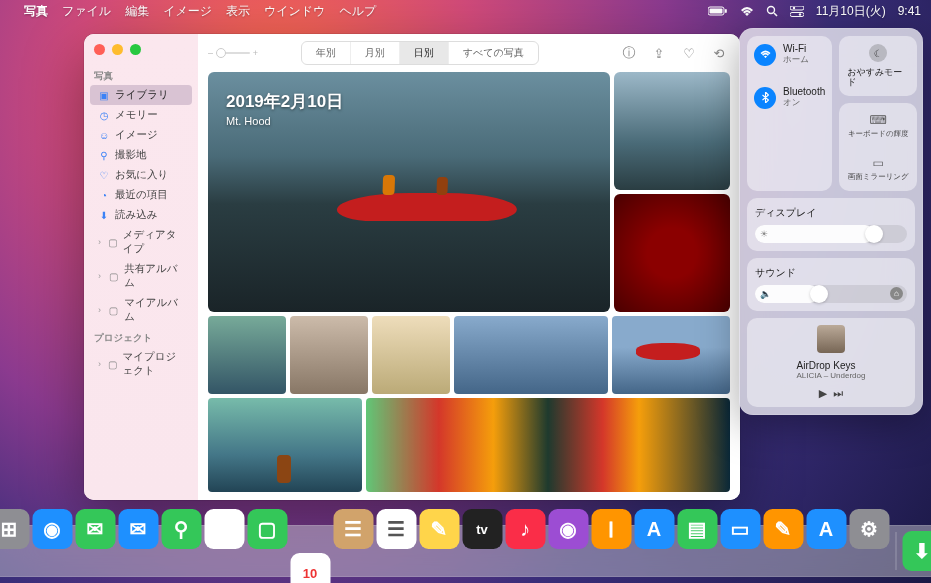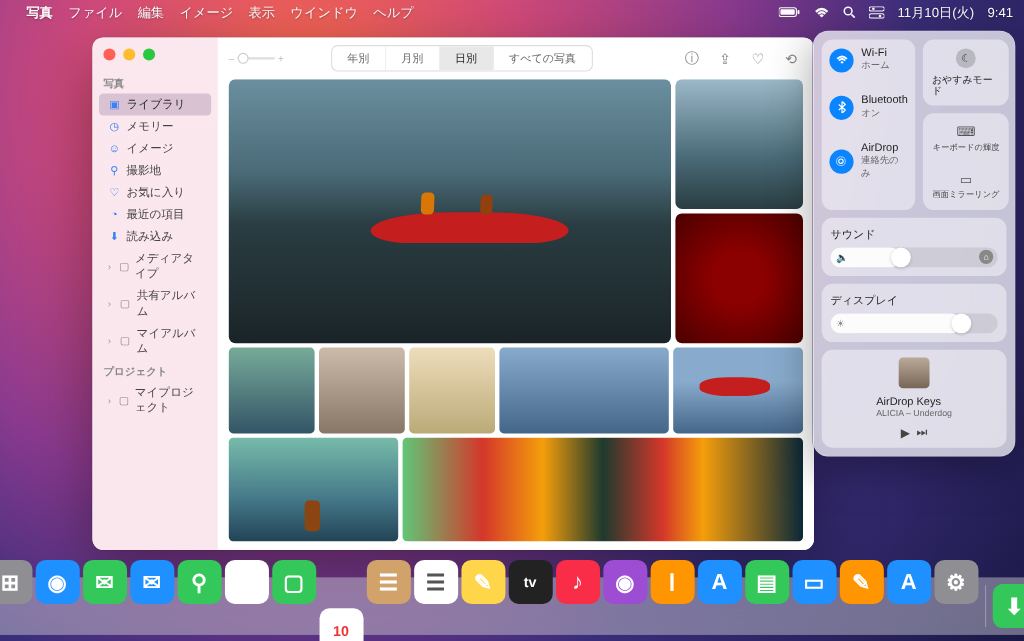--- a/index.html
+++ b/index.html
@@ -227,20 +227,24 @@
         <span class="tbtn">ⓘ</span>
         <span class="tbtn">⇪</span>
         <span class="tbtn">♡</span>
         <span class="tbtn">⟲</span>
       </div>
     </div>
     <div class="grid">
       <div class="hero">
         <div class="hero-main">
           <div class="canoe"></div>
+          <div class="hero-title">
+            <div class="d">2019年2月10日</div>
+            <div class="loc">Mt. Hood</div>
+          </div>
         </div>
         <div class="hero-side">
           <div class="p p1"></div>
           <div class="p p2"></div>
         </div>
       </div>
       <div class="row r1">
         <div class="ph"></div>
         <div class="ph"></div>
         <div class="ph"></div>
@@ -274,66 +278,54 @@
             <span class="dot">
               <svg width="7" height="11" viewBox="0 0 7 11">
                 <path d="M3.5 0 L3.5 11 M3.5 0 L6.5 3 L.5 8 M3.5 11 L6.5 8 L.5 3" stroke="#fff" stroke-width="1.1" fill="none"></path>
               </svg>
             </span>
             <span class="lbl">
               <span class="t">Bluetooth</span>
               <span class="s">オン</span>
             </span>
           </div>
-          <div class="tg">
-            <span class="dot">
-              <svg width="11" height="11" viewBox="0 0 11 11">
-                <circle cx="5.5" cy="5.5" r="2" fill="none" stroke="#fff"></circle>
-                <circle cx="5.5" cy="5.5" r="4" fill="none" stroke="#fff" opacity=".6"></circle>
-              </svg>
-            </span>
-            <span class="lbl">
-              <span class="t">AirDrop</span>
-              <span class="s">連絡先のみ</span>
-            </span>
-          </div>
         </div>
     </div>
     <div style="display:flex;flex-direction:column;gap:7px;width:78px">
       <div class="card dnd">
         <span class="ic">☾</span>
         <span style="font-size:9px;line-height:1.1">おやすみモード</span>
       </div>
       <div class="card mini" style="padding:4px">
         <div class="m">
             <span class="mi">⌨</span>
             <span style="font-size:7.5px;line-height:1">キーボードの輝度</span>
           </div>
         <div class="m">
             <span class="mi">▭</span>
             <span style="font-size:7.5px;line-height:1">画面ミラーリング</span>
           </div>
       </div>
     </div>
+  </div>
+  <div class="card slider-card">
+    <div class="sl-t">ディスプレイ</div>
+    <div class="sl">
+        <span class="ic">☀</span>
+        <div class="fill" style="width:78%"></div>
+        <div class="knob" style="left:calc(78% - 9px)"></div>
+      </div>
   </div>
   <div class="card slider-card">
     <div class="sl-t">サウンド</div>
     <div class="sl">
         <span class="ic">🔈</span>
         <div class="fill" style="width:42%"></div>
         <div class="knob" style="left:calc(42% - 9px)"></div>
         <span class="ric">⌂</span>
-      </div>
-  </div>
-  <div class="card slider-card">
-    <div class="sl-t">ディスプレイ</div>
-    <div class="sl">
-        <span class="ic">☀</span>
-        <div class="fill" style="width:78%"></div>
-        <div class="knob" style="left:calc(78% - 9px)"></div>
       </div>
   </div>
   <div class="card music">
     <div class="art"></div>
     <div class="info">
       <div class="t">AirDrop Keys</div>
       <div class="s">ALICIA – Underdog</div>
     </div>
     <div class="ctrl">
         <span>▶</span>

